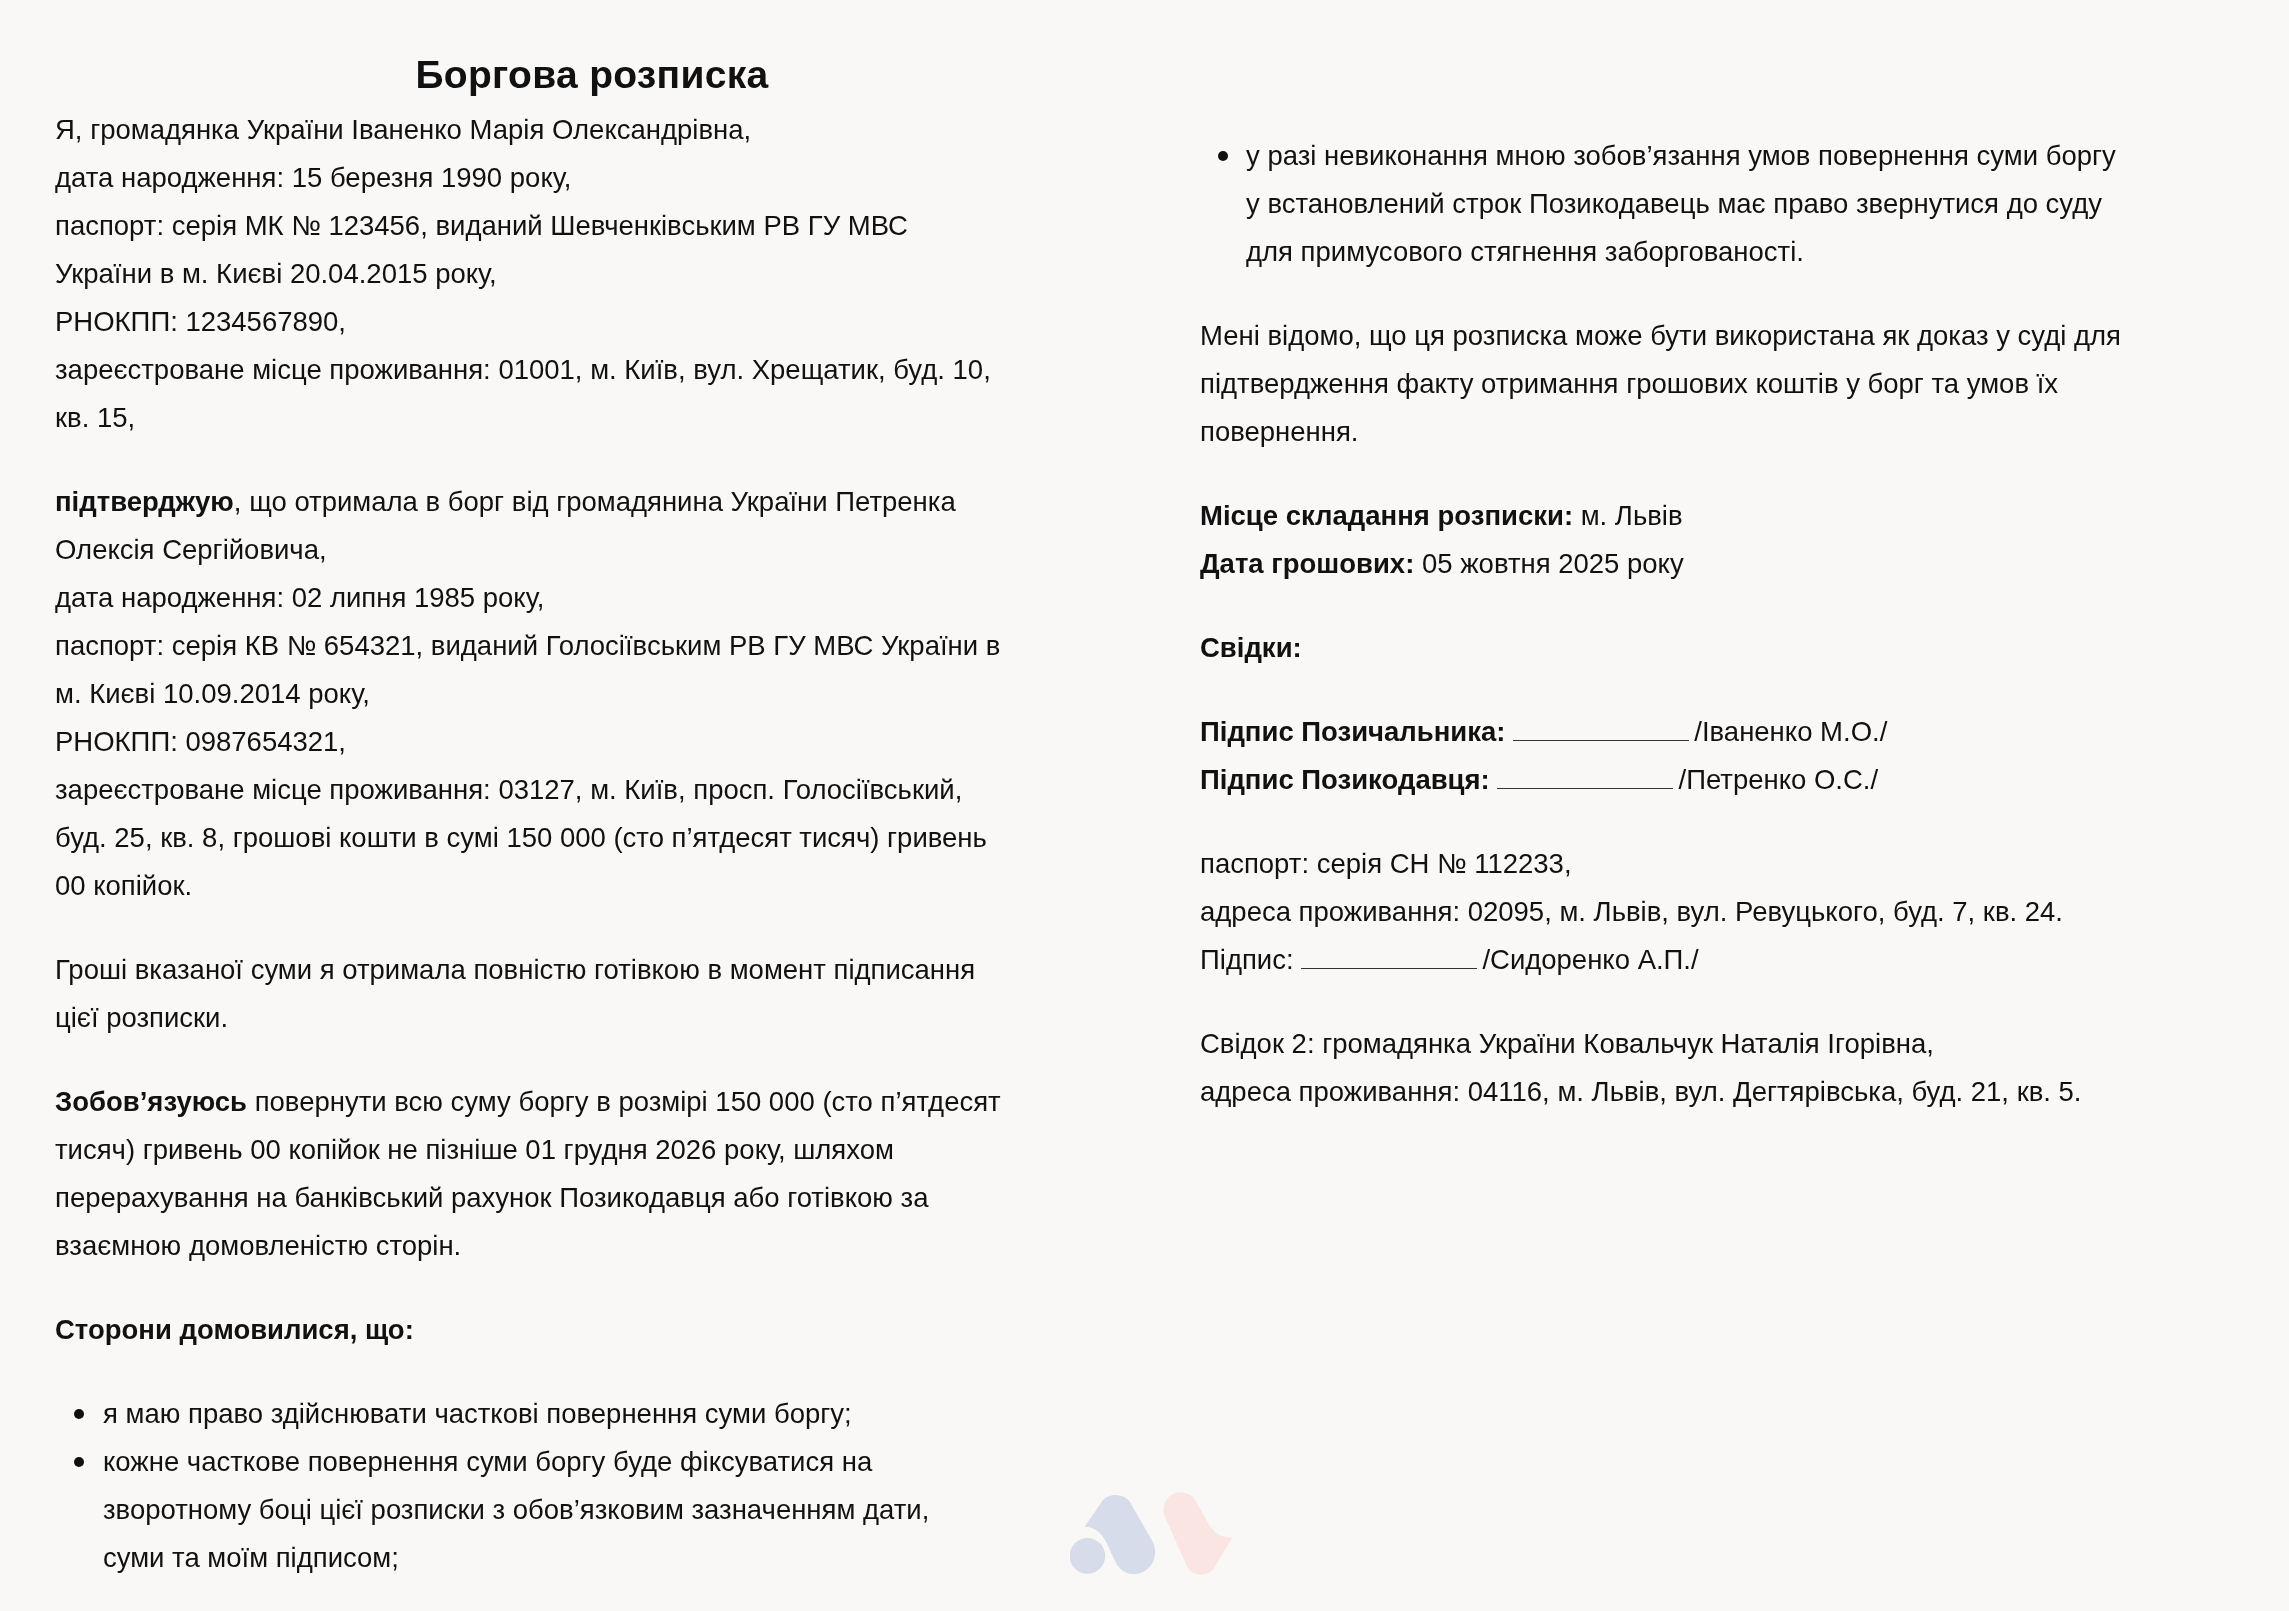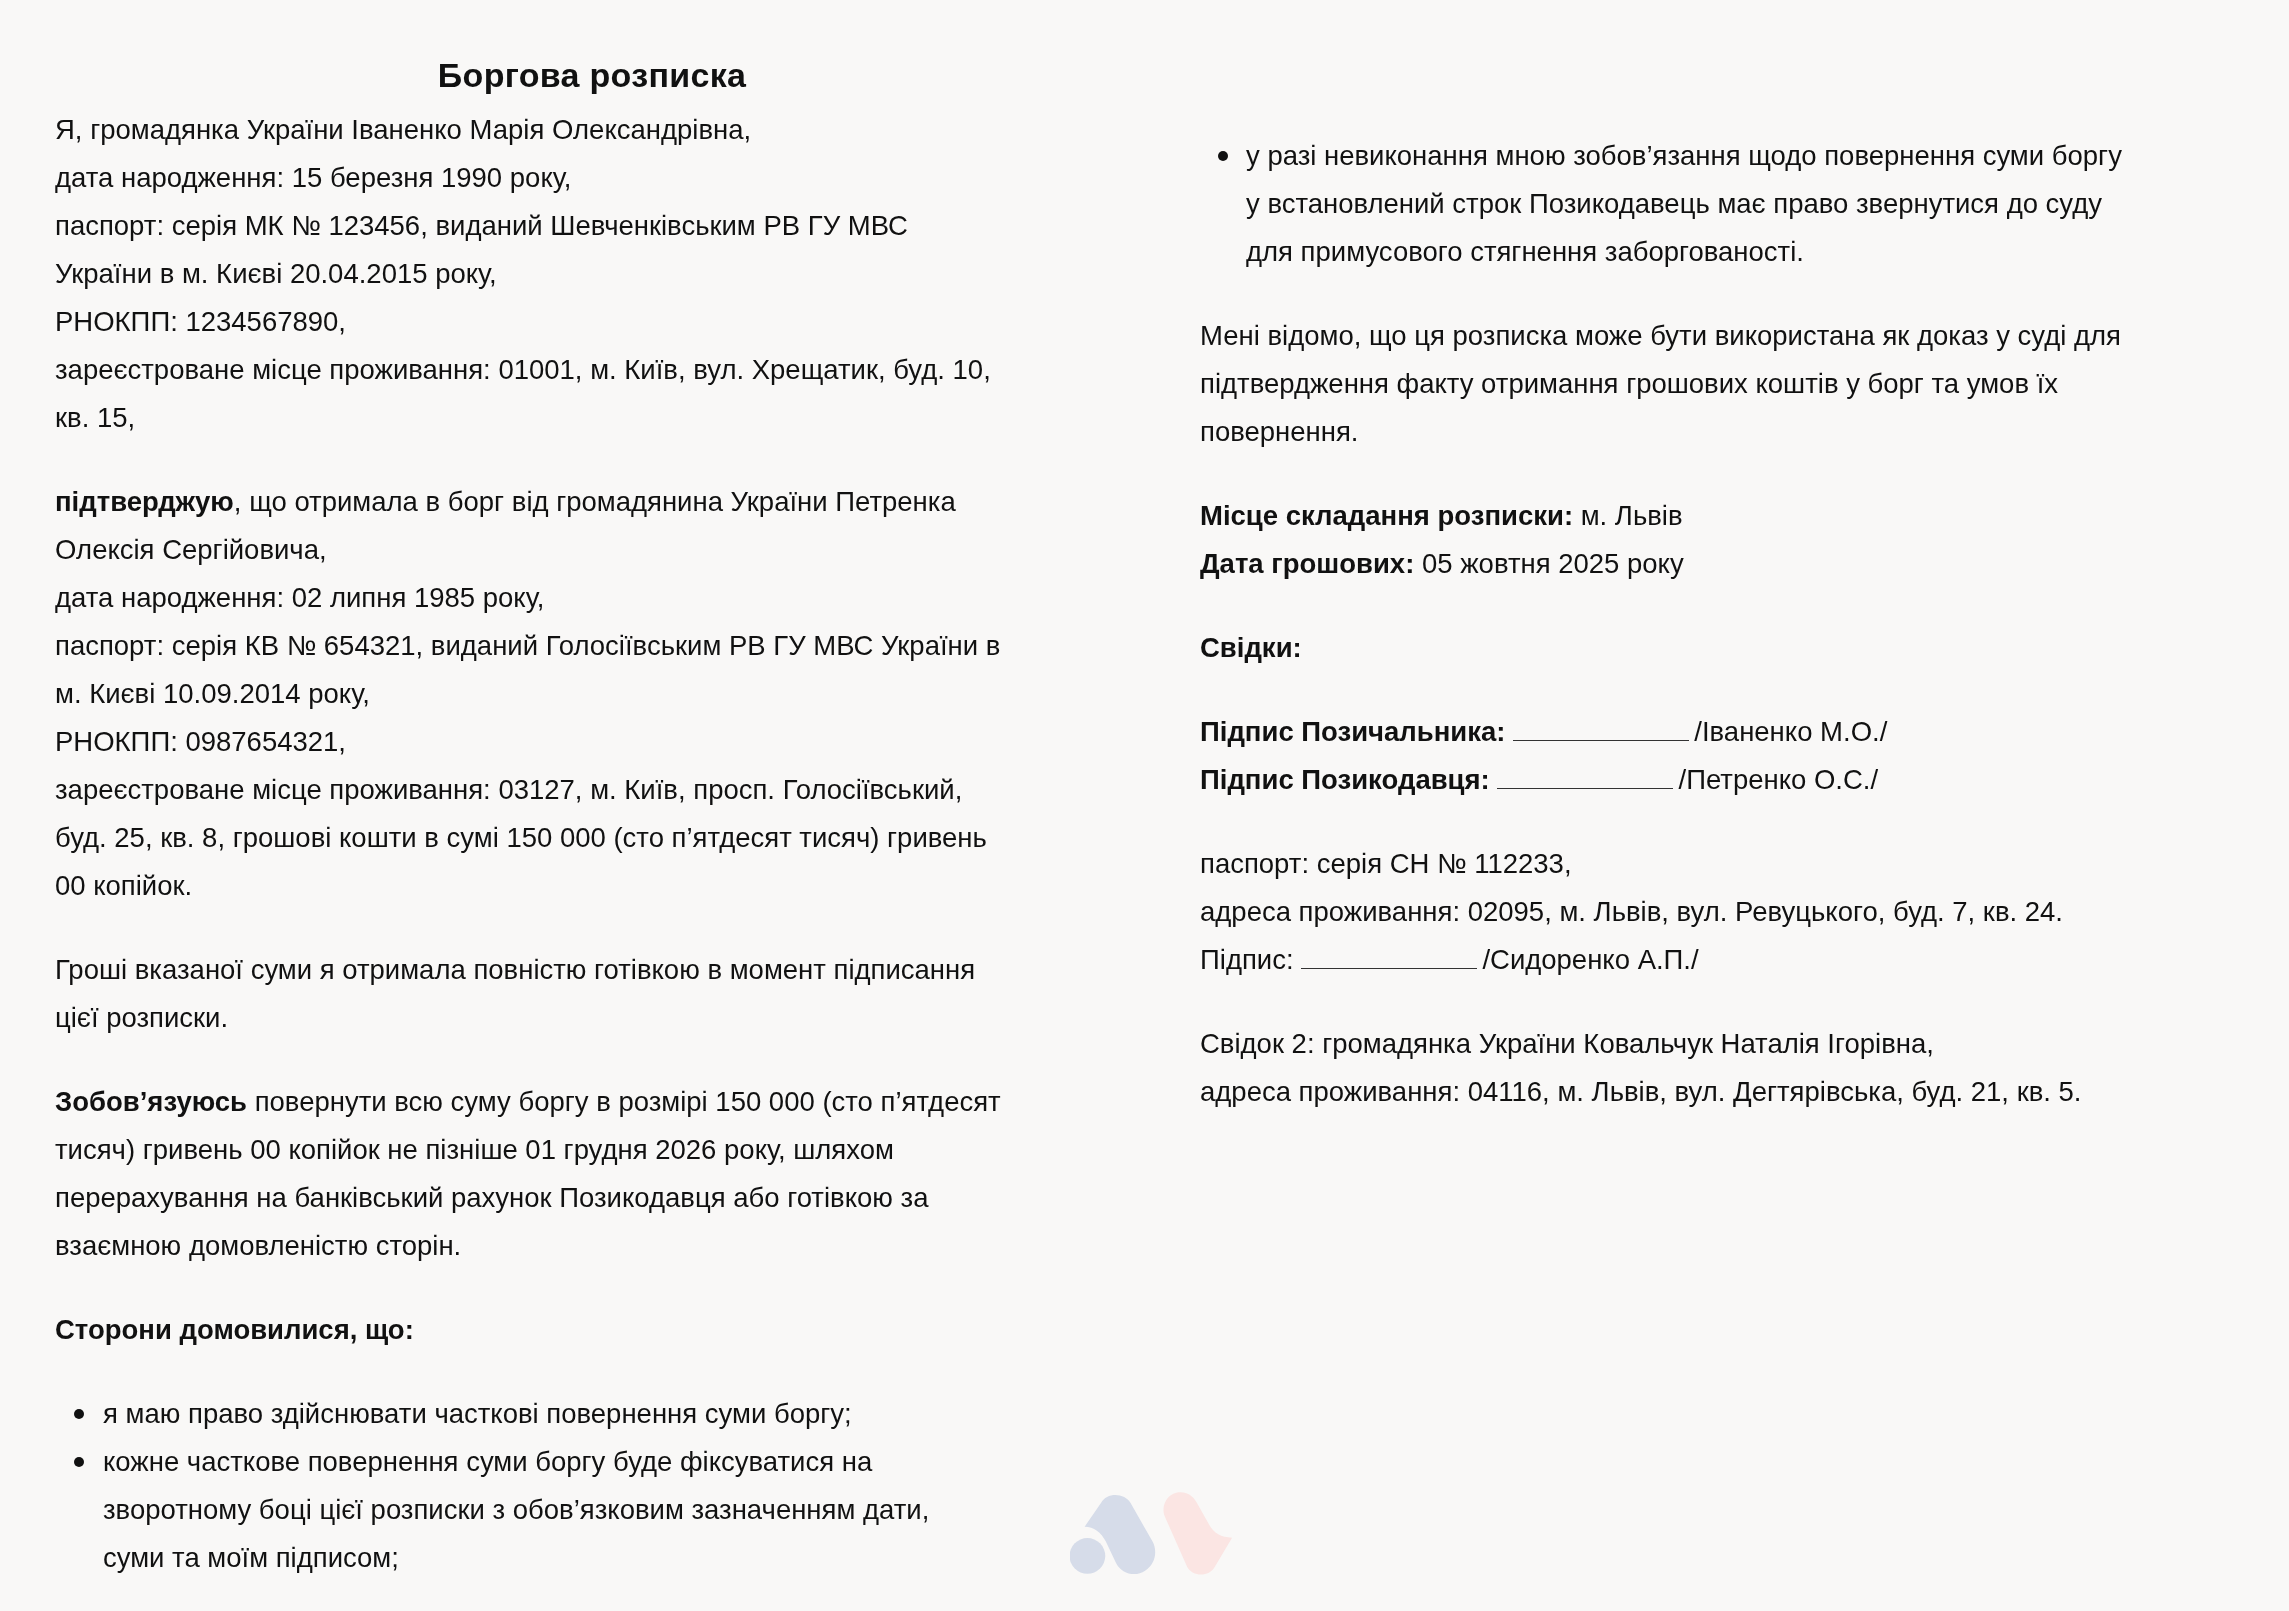--- a/index.html
+++ b/index.html
@@ -25,21 +25,21 @@
     left: 55px;
     width: 1065px;
   }
   .col-right {
     left: 1200px;
     width: 1047px;
     top: 132px;
   }
   .title {
     font-weight: bold;
-    font-size: 34px;
+    font-size: 39px;
     line-height: 46px;
     text-align: center;
     width: 1074px;
     margin: 52px 0 0 0;
     letter-spacing: 0.3px;
   }
   p {
     margin: 0;
   }
   .block {
@@ -145,21 +145,21 @@
       <span class="line">зворотному боці цієї розписки з обов’язковим зазначенням дати,</span>
       <span class="line">суми та моїм підписом;</span>
     </li>
   </ul>
 </div>
 
 <div class="col col-right">
   <ul>
     <li>
       <span class="bullet"></span>
-      <span class="line">у разі невиконання мною зобов’язання щодо повернення суми боргу</span>
+      <span class="line">у разі невиконання мною зобов’язання умов повернення суми боргу</span>
       <span class="line">у встановлений строк Позикодавець має право звернутися до суду</span>
       <span class="line">для примусового стягнення заборгованості.</span>
     </li>
   </ul>
 
   <p class="gap">
     <span class="line">Мені відомо, що ця розписка може бути використана як доказ у суді для</span>
     <span class="line">підтвердження факту отримання грошових коштів у борг та умов їх</span>
     <span class="line">повернення.</span>
   </p>

